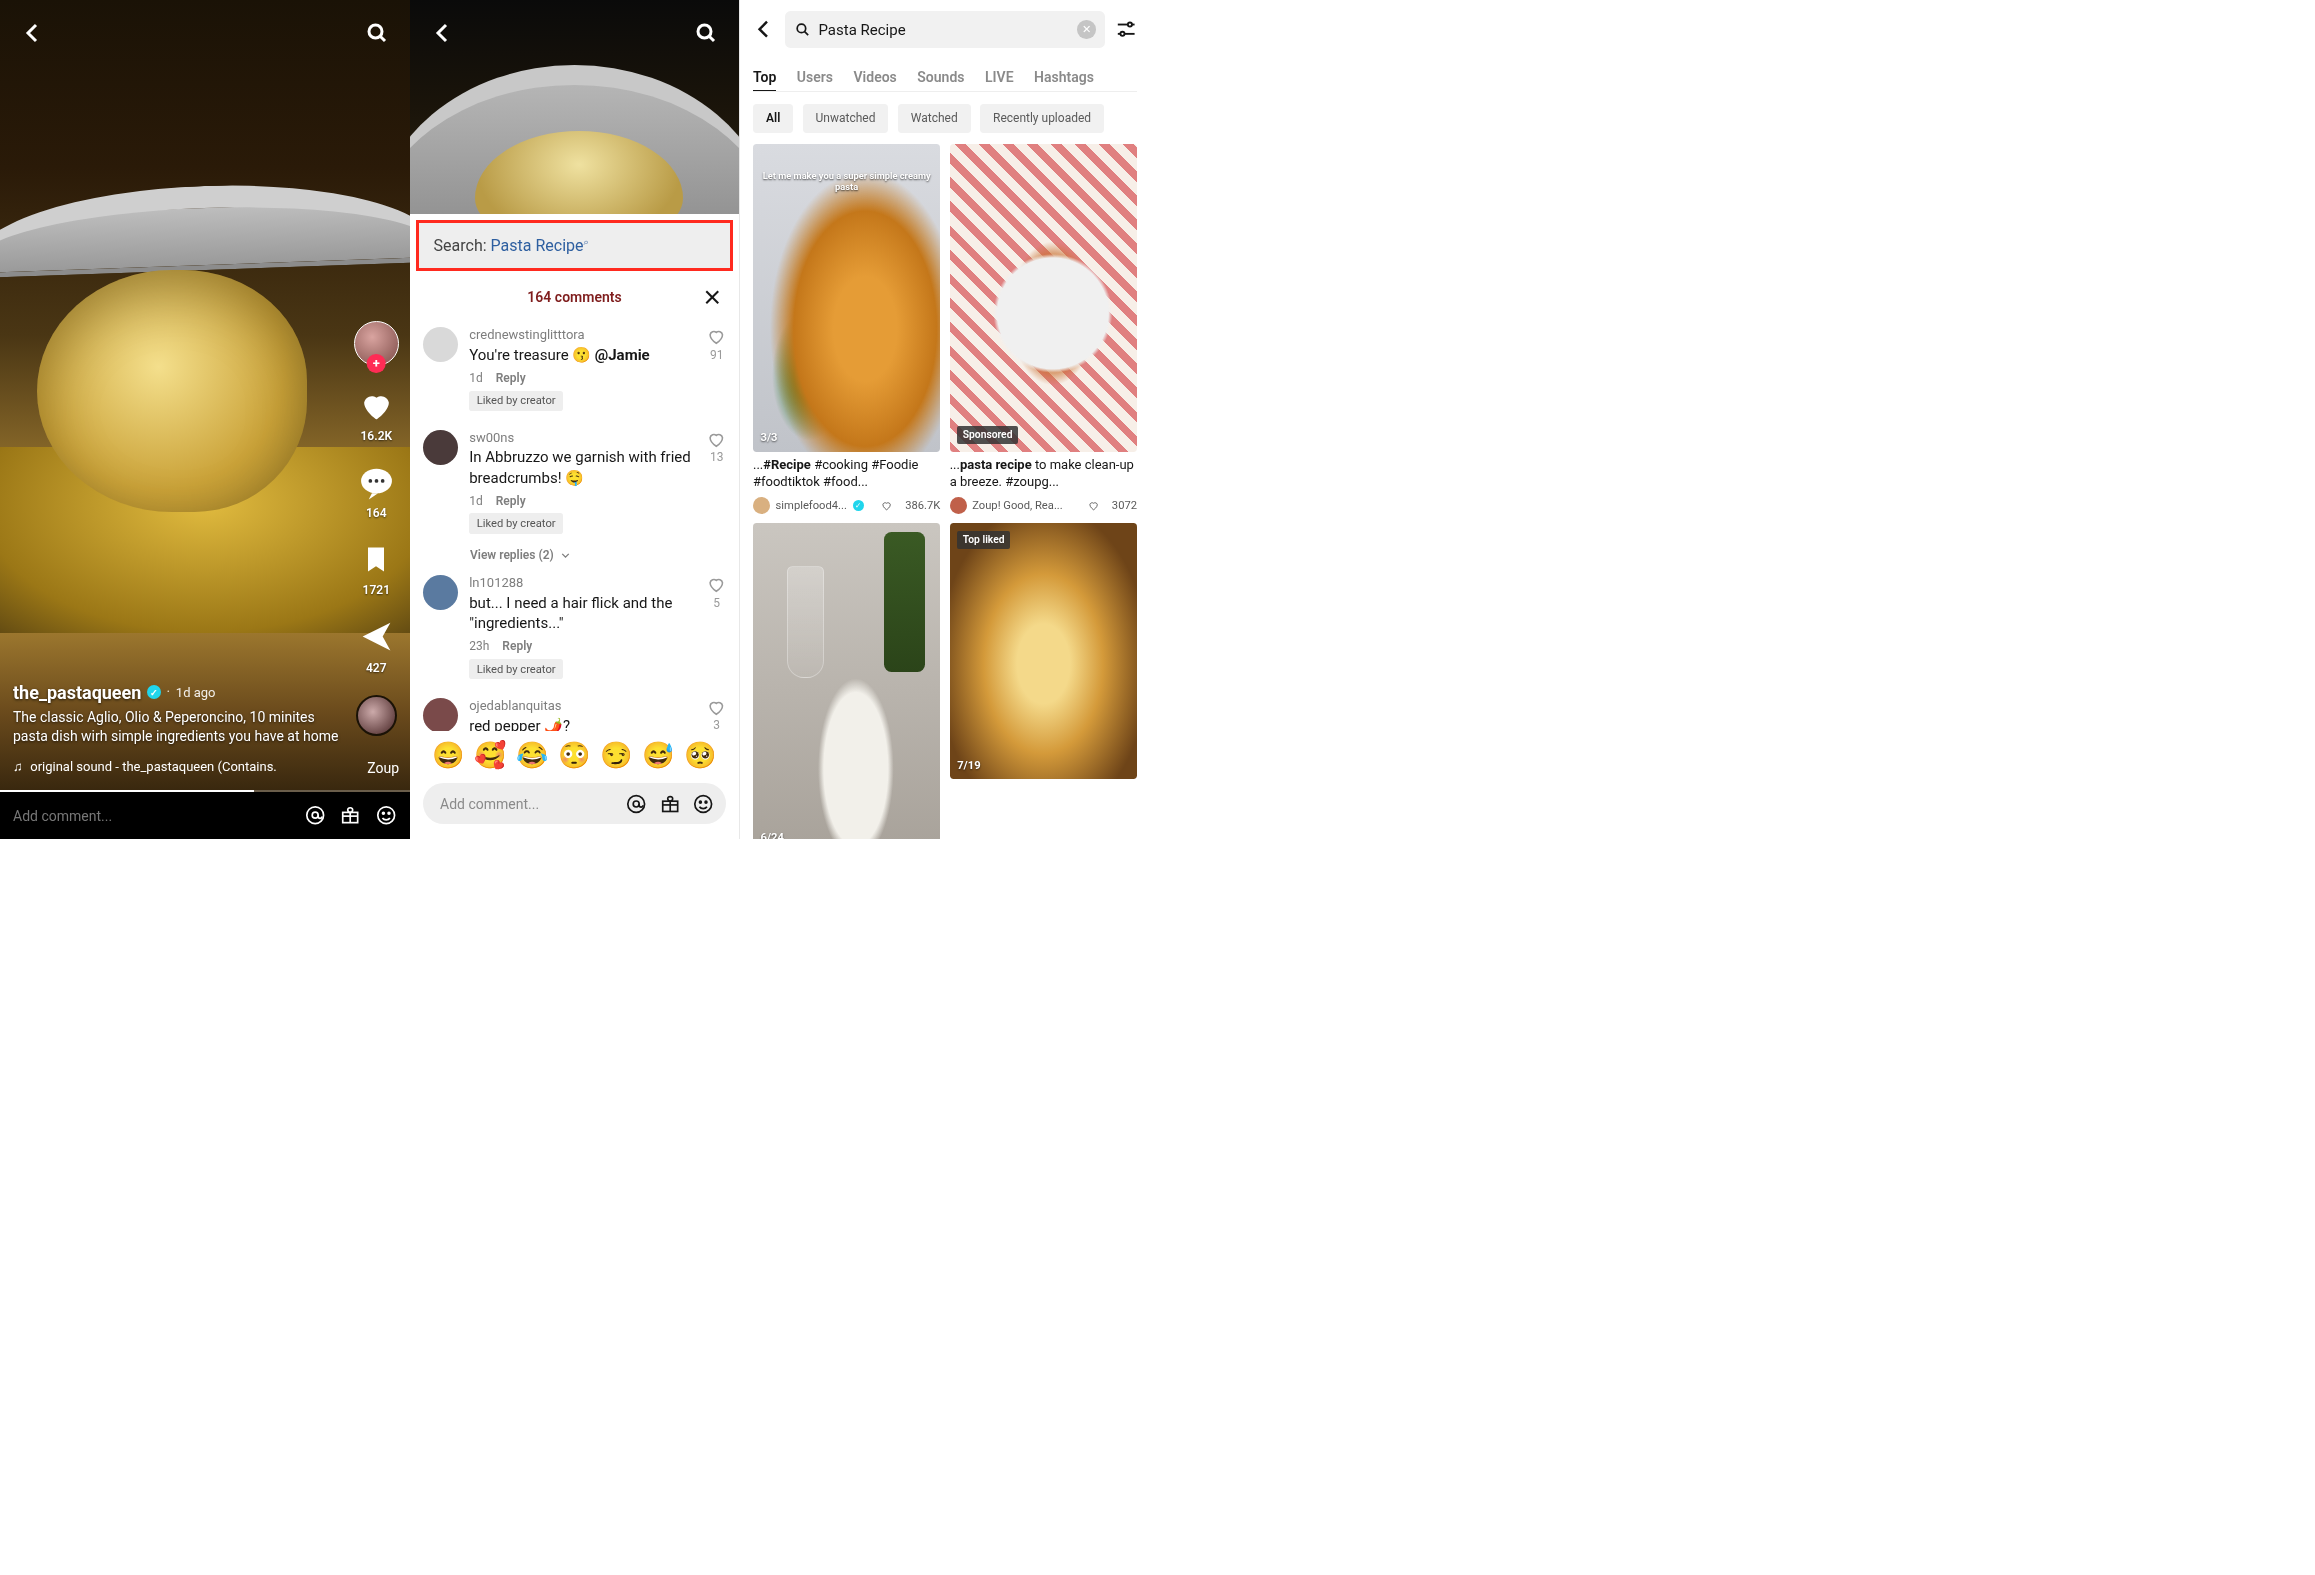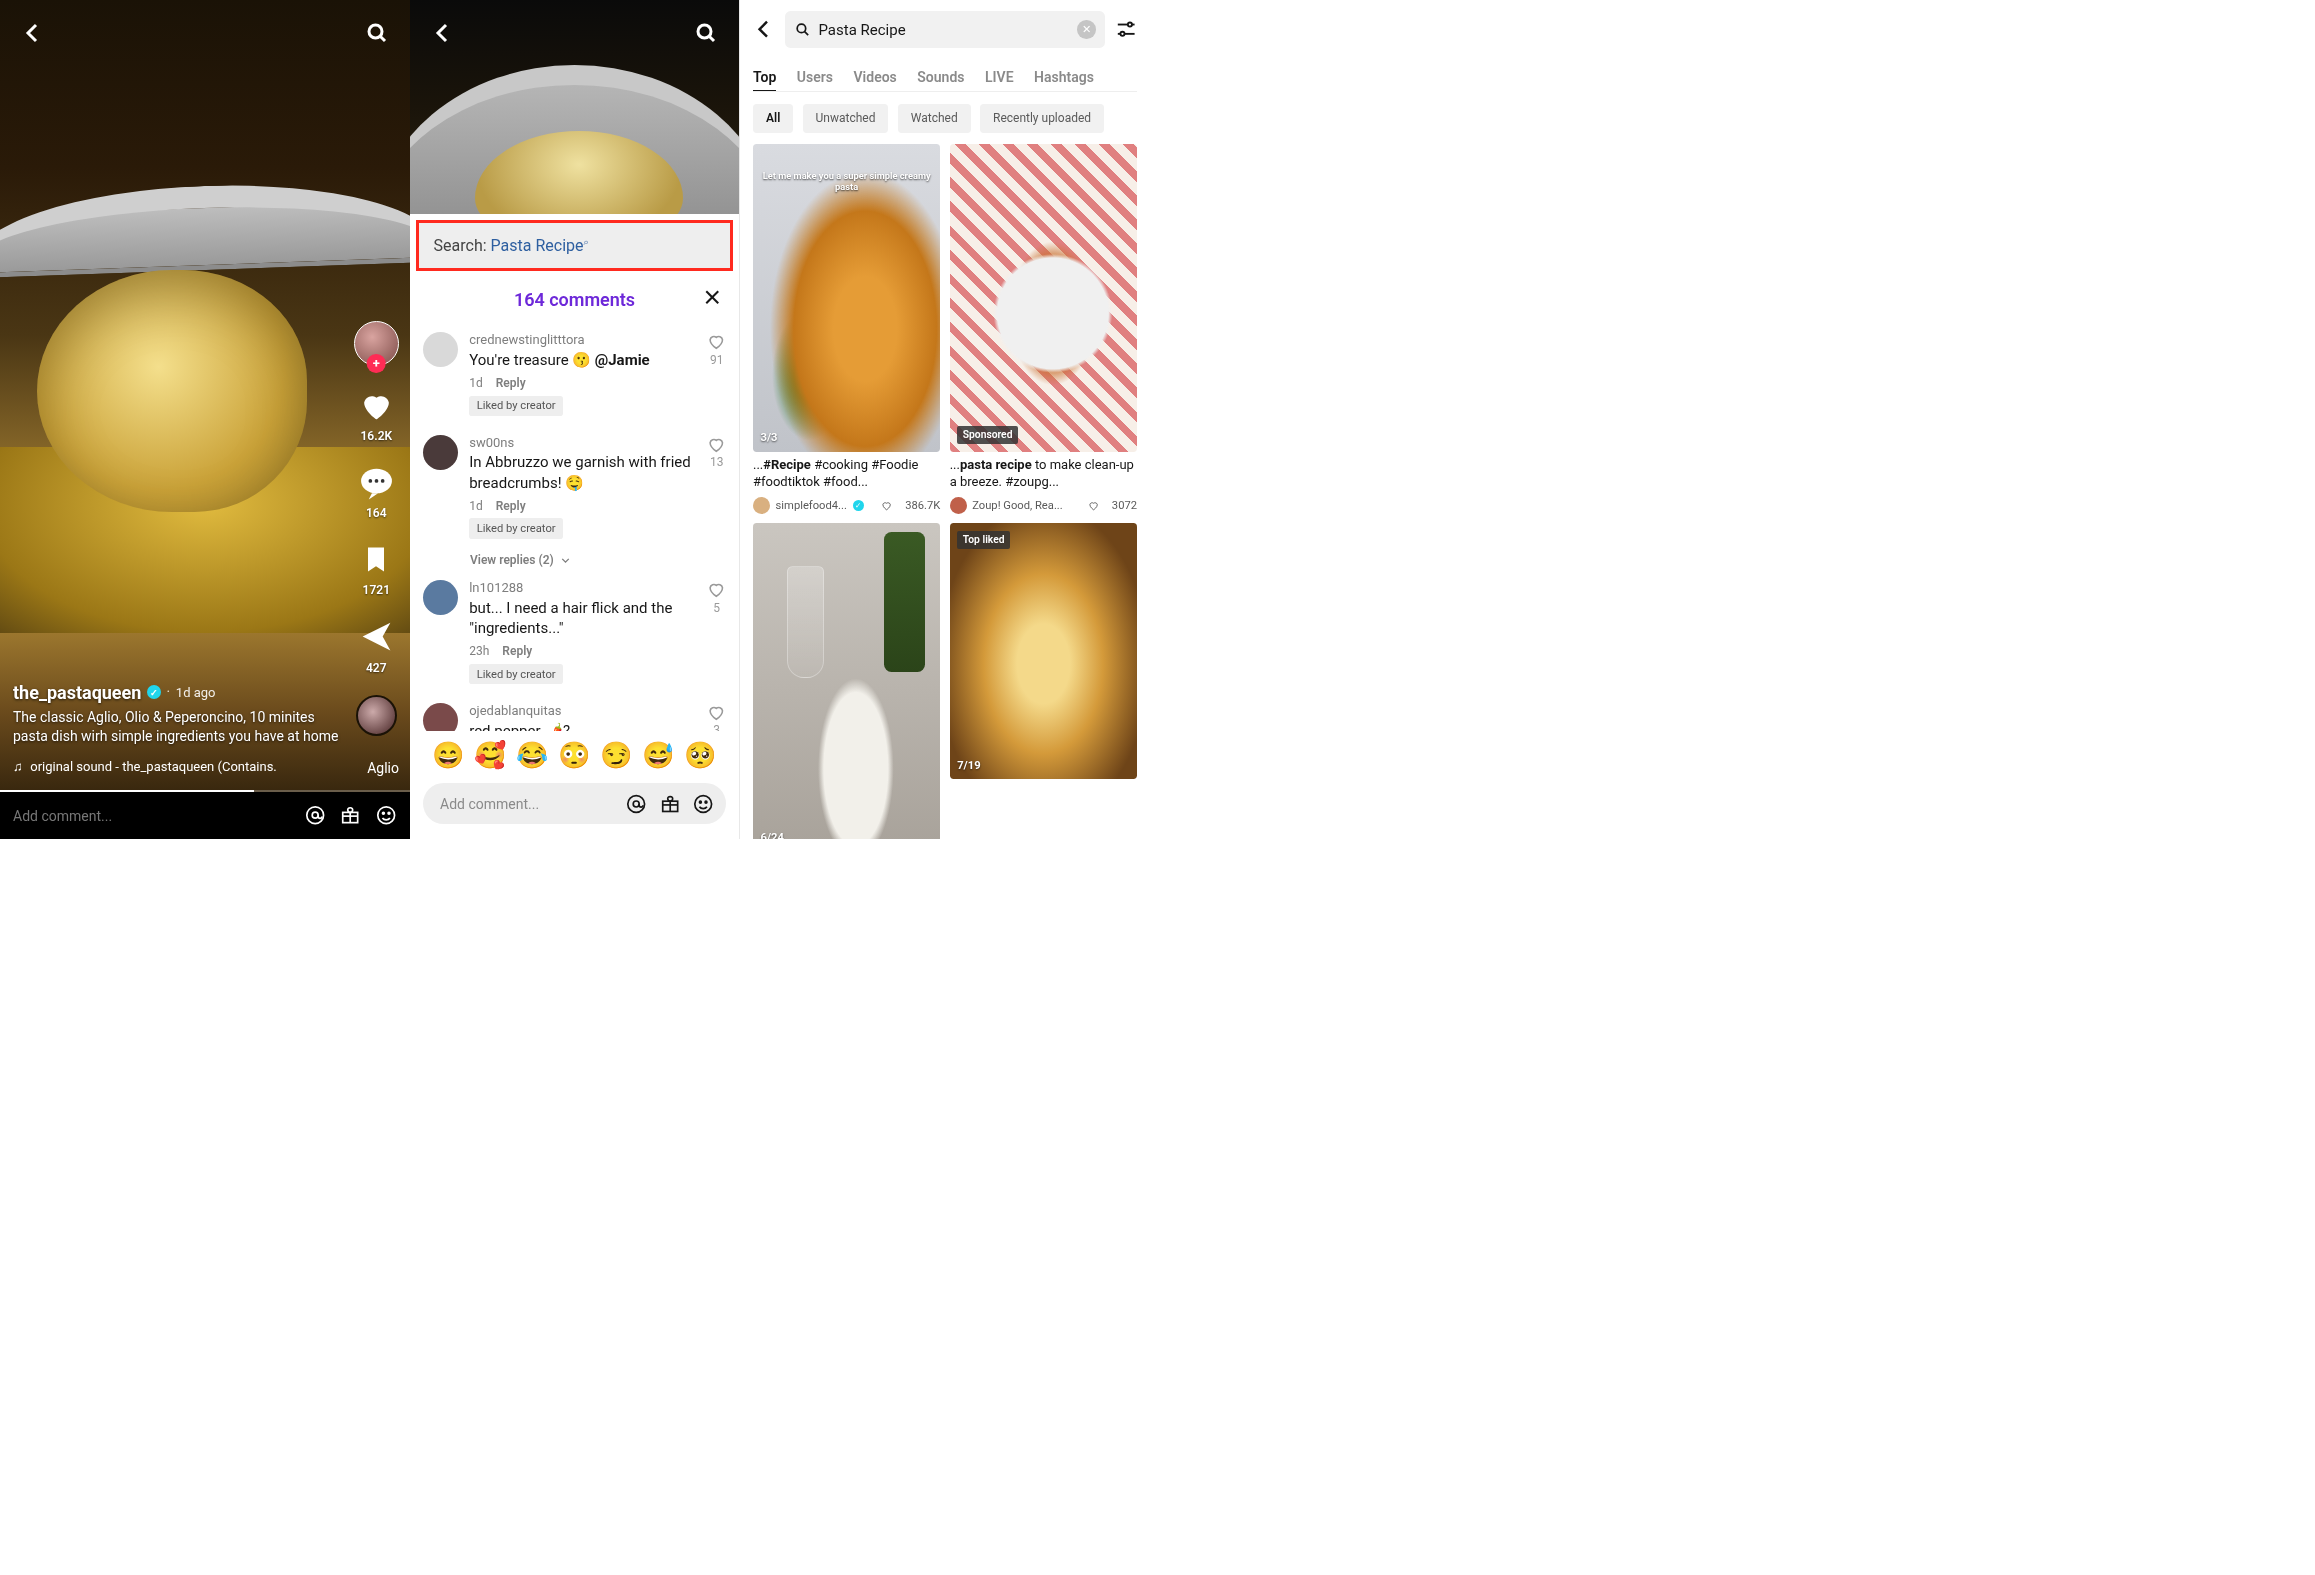--- a/index.html
+++ b/index.html
@@ -125,21 +125,21 @@
     border-radius:50% 50% 40% 40%/60% 60% 40% 40%;
   }
   .panel2 .searchpill{
     background:#eeeeee; padding:13px 15px;
     border:3.7px solid #ff2a1f; margin:5.6px;
   }
   .searchpill .label{color:#444;font-size:16px;}
   .searchpill .query{color:#2e5fa0;font-size:16px;}
   .searchpill .sup{font-size:9.3px;vertical-align:super;color:#2e5fa0;}
   .panel2 .commentcount{
-    text-align:center; font-size:18px; font-weight:600; color:#6d28d9;
+    text-align:center; font-size:14px; font-weight:600; color:#7f1d1d;
     padding:13px 0; position:relative;
   }
   .panel2 .commentcount .close{
     position:absolute; right:15px; top:9.3px; width:24px;height:24px;
     display:flex;align-items:center;justify-content:center;cursor:pointer;
   }
   .panel2 .comments{
     flex:1; overflow:hidden; padding:0 13px;
   }
   .comment{
@@ -307,21 +307,21 @@
   </div>
 
   <div class="meta">
     <div class="userrow">
       <span class="username">the_pastaqueen</span>
       <span class="verified-badge"></span>
       <span style="opacity:.8">·</span>
       <span class="timeago">1d ago</span>
     </div>
     <div class="caption">The classic Aglio, Olio &amp; Peperoncino, 10 minites pasta dish wirh simple ingredients you have at home</div>
-    <div class="hide">Aglio</div>
+    <div class="hide">Zoup</div>
     <div class="sound">
       <span class="note">♫</span>
       <span>original sound - the_pastaqueen (Contains.</span>
     </div>
   </div>
 
   <div class="progress"></div>
 
   <div class="commentbar">
     <div class="placeholder">Add comment...</div>

